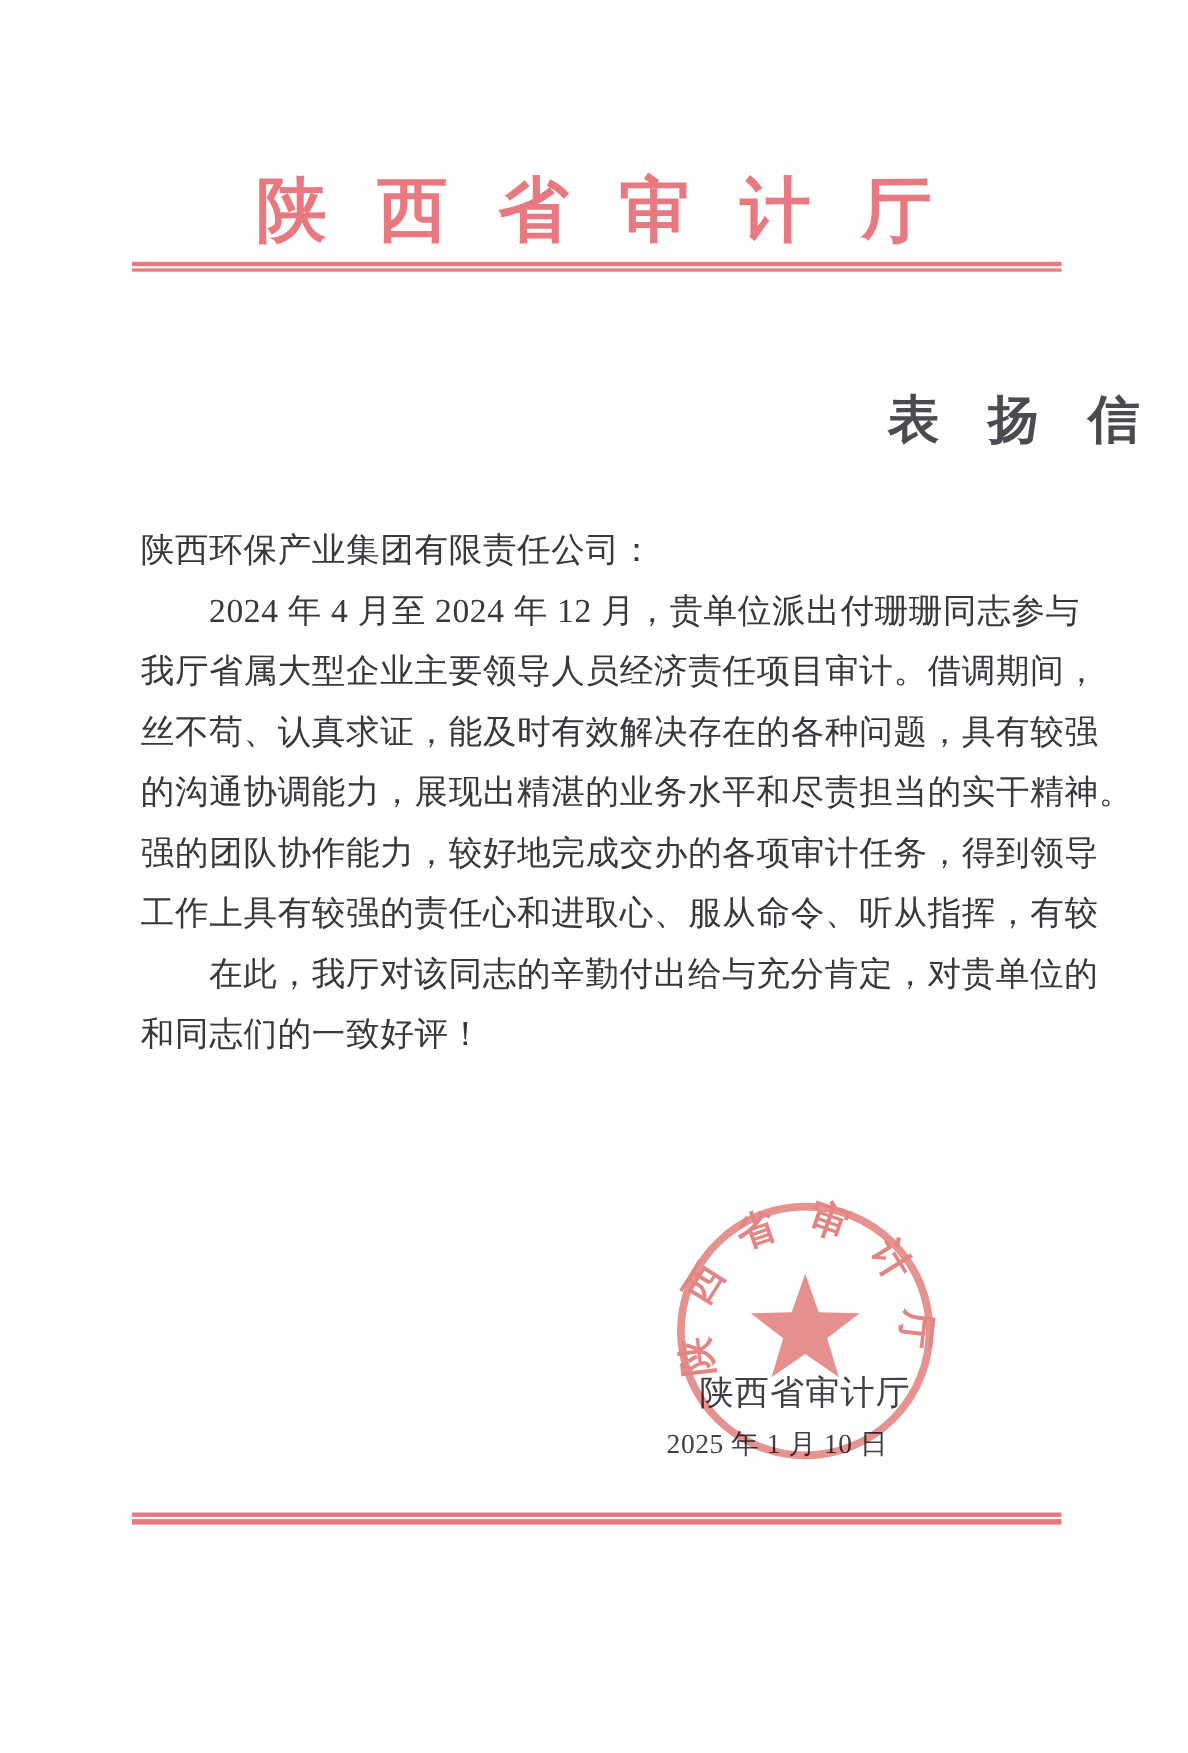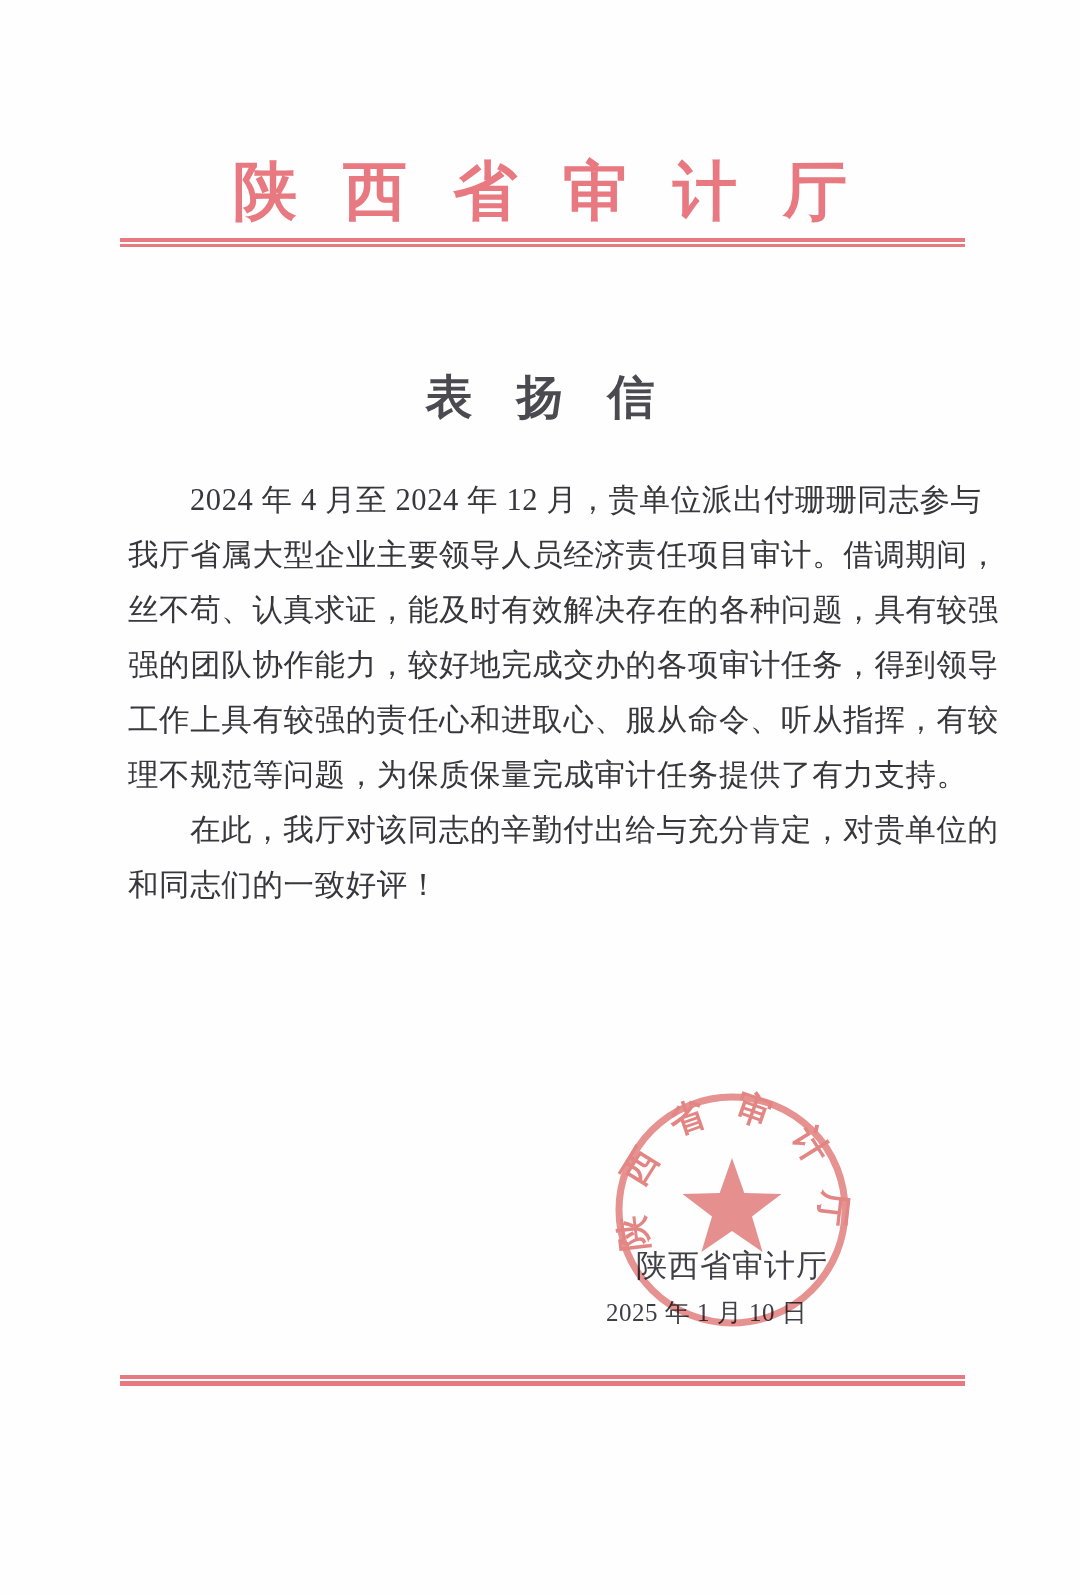--- a/index.html
+++ b/index.html
@@ -35,22 +35,22 @@
   }
   .rule-header { top: 238px; }
   .rule-footer {
     top: 1375px;
     border-top-width: 4px;
     border-bottom-width: 5px;
   }
   
   .doc-title {
     position: absolute;
-    top: 366px; left: 0; right: 0;
-    text-align: center;
+    top: 350px; left: 0; right: 0;
+    text-align: right;
     font-size: 47px;
     font-weight: bold;
     color: #4a4a50;
     letter-spacing: 44px;
     padding-left: 44px;
     white-space: nowrap;
   }
   
   .letter-body {
     position: absolute;
@@ -100,26 +100,27 @@
 <body>
 
 <div class="page">
 
   <div class="agency-name">陕西省审计厅</div>
   <div class="rule-double rule-header"></div>
 
   <div class="doc-title">表扬信</div>
 
   <div class="letter-body">
+    <div class="line">陕西环保产业集团有限责任公司：</div>
     <div class="line indent">2024 年 4 月至 2024 年 12 月，贵单位派出付珊珊同志参与</div>
     <div class="line">我厅省属大型企业主要领导人员经济责任项目审计。借调期间，</div>
     <div class="line">丝不苟、认真求证，能及时有效解决存在的各种问题，具有较强</div>
+    <div class="line">的沟通协调能力，展现出精湛的业务水平和尽责担当的实干精神。</div>
     <div class="line">强的团队协作能力，较好地完成交办的各项审计任务，得到领导</div>
     <div class="line">工作上具有较强的责任心和进取心、服从命令、听从指挥，有较</div>
-    <div class="line">理不规范等问题，为保质保量完成审计任务提供了有力支持。</div>
     <div class="line indent">在此，我厅对该同志的辛勤付出给与充分肯定，对贵单位的</div>
     <div class="line">和同志们的一致好评！</div>
   </div>
 
   <div class="issuer">陕西省审计厅</div>
   <div class="issue-date">2025 年 1 月 10 日</div>
 
   <div class="seal">
     <svg viewBox="0 0 244 244" xmlns="http://www.w3.org/2000/svg">
       <circle cx="122" cy="122" r="113" fill="none" stroke="#dd6b69" stroke-width="7" opacity="0.9"></circle>

